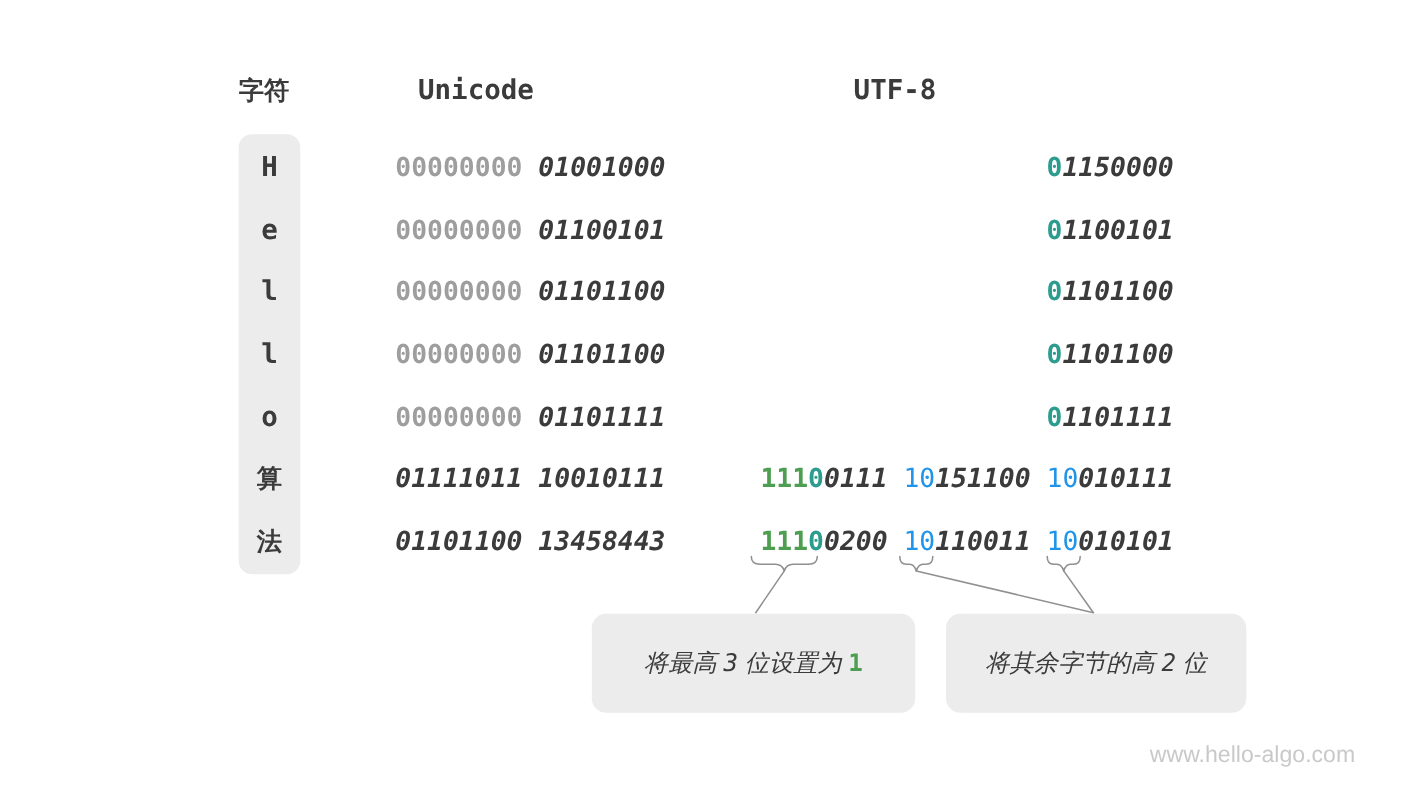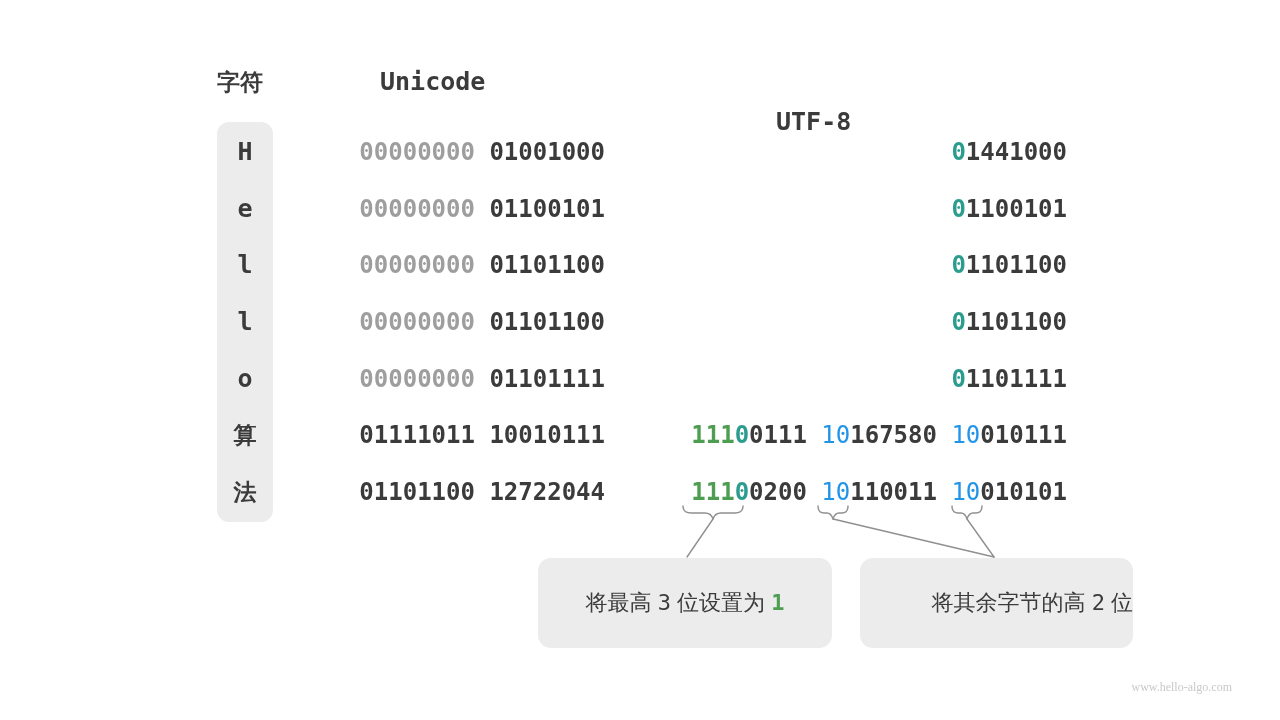--- a/index.html
+++ b/index.html
@@ -2,33 +2,33 @@
 <html style="--dark: #3b3b3b; --gray: #9e9e9e; --green: #4e9e52; --teal: #2b9c8e; --blue: #2094e8; --label_bg: #ececec; --connector: #909090; --watermark: #c9c9c9;"><head>
 <meta charset="utf-8">
 <style>
   html,body{margin:0;padding:0;}
   body{
     width:1280px;height:720px;position:relative;background:#ffffff;
     font-family:"Liberation Sans","DejaVu Sans",sans-serif;
     overflow:hidden;
   }
   .mono{font-family:"DejaVu Sans Mono",monospace;}
-  .c-dark{color:var(--dark);}
+  .c-dark{color:var(--dark);font-style:italic;}
   .c-gray{color:var(--gray);}
   .c-green{color:var(--green);font-weight:bold;}
   .c-teal{color:var(--teal);font-weight:bold;}
   .c-blue{color:var(--blue);font-weight:normal;}
 
   .col-header{
     position:absolute;top:68px;height:28px;line-height:28px;
     text-align:left;font-weight:bold;color:var(--dark);
   }
   #hdr-char{left:217px;width:56px;font-size:23px;}
   #hdr-unicode{left:380px;width:200px;font-size:25px;}
-  #hdr-utf8{left:776px;width:200px;font-size:25px;margin-top:40px;}
+  #hdr-utf8{left:776px;width:200px;font-size:25px;}
 
   #char-col-bg{
     position:absolute;left:217px;top:122px;width:56px;height:400px;
     background:var(--label_bg);border-radius:12px;
   }
 
   .cell{
     position:absolute;height:28px;line-height:28px;white-space:pre;
     font-size:24px;font-weight:bold;color:var(--dark);
   }
@@ -38,63 +38,63 @@
   .utf8-cell{right:213px;text-align:right;}
 
   #connector-svg{position:absolute;left:0;top:0;pointer-events:none;}
 
   .callout{
     position:absolute;top:558px;height:90px;background:var(--label_bg);
     border-radius:13px;display:flex;flex-direction:column;
     justify-content:center;align-items:center;
   }
   #callout-left{left:538px;width:294px;}
-  #callout-right{left:860px;width:273px;align-items:flex-end;}
+  #callout-right{left:860px;width:273px;}
   .callout-line{
     font-size:22px;line-height:36px;color:var(--dark);
     text-align:center;white-space:pre;
   }
   .callout-line .mono{font-size:22px;}
 
   #watermark{
     position:absolute;right:48px;top:678px;height:18px;line-height:18px;
-    font-size:12px;color:var(--watermark);
-    font-family:Liberation Serif, serif;
+    font-size:21px;color:var(--watermark);
+    font-family:Liberation Sans, sans-serif;
   }
 </style>
 </head>
 <body>
 
 <div class="col-header" id="hdr-char">字符</div>
 <div class="col-header mono" id="hdr-unicode">Unicode</div>
 <div class="col-header mono" id="hdr-utf8">UTF-8</div>
 
 <div id="char-col-bg"></div>
 
 <div id="rows">
     <div class="cell char-cell mono" style="top: 138px;">H</div>
     <div class="cell unicode-cell mono" style="top: 138px;"><span class="c-gray">00000000</span> <span class="c-dark">01001000</span></div>
-    <div class="cell utf8-cell mono" style="top: 138px;"><span class="c-teal">0</span><span class="c-dark">1441000</span></div>
+    <div class="cell utf8-cell mono" style="top: 138px;"><span class="c-teal">0</span><span class="c-dark">1150000</span></div>
     <div class="cell char-cell mono" style="top: 195px;">e</div>
     <div class="cell unicode-cell mono" style="top: 195px;"><span class="c-gray">00000000</span> <span class="c-dark">01100101</span></div>
     <div class="cell utf8-cell mono" style="top: 195px;"><span class="c-teal">0</span><span class="c-dark">1100101</span></div>
     <div class="cell char-cell mono" style="top: 251px;">l</div>
     <div class="cell unicode-cell mono" style="top: 251px;"><span class="c-gray">00000000</span> <span class="c-dark">01101100</span></div>
     <div class="cell utf8-cell mono" style="top: 251px;"><span class="c-teal">0</span><span class="c-dark">1101100</span></div>
     <div class="cell char-cell mono" style="top: 308px;">l</div>
     <div class="cell unicode-cell mono" style="top: 308px;"><span class="c-gray">00000000</span> <span class="c-dark">01101100</span></div>
     <div class="cell utf8-cell mono" style="top: 308px;"><span class="c-teal">0</span><span class="c-dark">1101100</span></div>
     <div class="cell char-cell mono" style="top: 365px;">o</div>
     <div class="cell unicode-cell mono" style="top: 365px;"><span class="c-gray">00000000</span> <span class="c-dark">01101111</span></div>
     <div class="cell utf8-cell mono" style="top: 365px;"><span class="c-teal">0</span><span class="c-dark">1101111</span></div>
     <div class="cell char-cell" style="top: 421px;">算</div>
     <div class="cell unicode-cell mono" style="top: 421px;"><span class="c-dark">01111011</span> <span class="c-dark">10010111</span></div>
-    <div class="cell utf8-cell mono" style="top: 421px;"><span class="c-green">111</span><span class="c-teal">0</span><span class="c-dark">0111</span> <span class="c-blue">10</span><span class="c-dark">167580</span> <span class="c-blue">10</span><span class="c-dark">010111</span></div>
+    <div class="cell utf8-cell mono" style="top: 421px;"><span class="c-green">111</span><span class="c-teal">0</span><span class="c-dark">0111</span> <span class="c-blue">10</span><span class="c-dark">151100</span> <span class="c-blue">10</span><span class="c-dark">010111</span></div>
     <div class="cell char-cell" style="top: 478px;">法</div>
-    <div class="cell unicode-cell mono" style="top: 478px;"><span class="c-dark">01101100</span> <span class="c-dark">12722044</span></div>
+    <div class="cell unicode-cell mono" style="top: 478px;"><span class="c-dark">01101100</span> <span class="c-dark">13458443</span></div>
     <div class="cell utf8-cell mono" style="top: 478px;"><span class="c-green">111</span><span class="c-teal">0</span><span class="c-dark">0200</span> <span class="c-blue">10</span><span class="c-dark">110011</span> <span class="c-blue">10</span><span class="c-dark">010101</span></div>
   </div>
 
 <svg id="connector-svg" width="1280" height="720" viewBox="0 0 1280 720">
   <g fill="none" stroke="#909090" stroke-width="1.4" stroke-linecap="round" stroke-linejoin="round">
     <path d="M683 506 Q683 513 691 513 L705 513 Q711 513 713 519 Q715 513 721 513 L735 513 Q743 513 743 506"></path>
     <path d="M818 506 Q818 513 824 513 L827 513 Q831 513 833 519 Q835 513 839 513 L842 513 Q848 513 848 506"></path>
     <path d="M952 506 Q952 513 958 513 L961 513 Q965 513 967 519 Q969 513 973 513 L976 513 Q982 513 982 506"></path>
     <path d="M713 519 L687 557"></path>
     <path d="M833 519 L994 557"></path>

